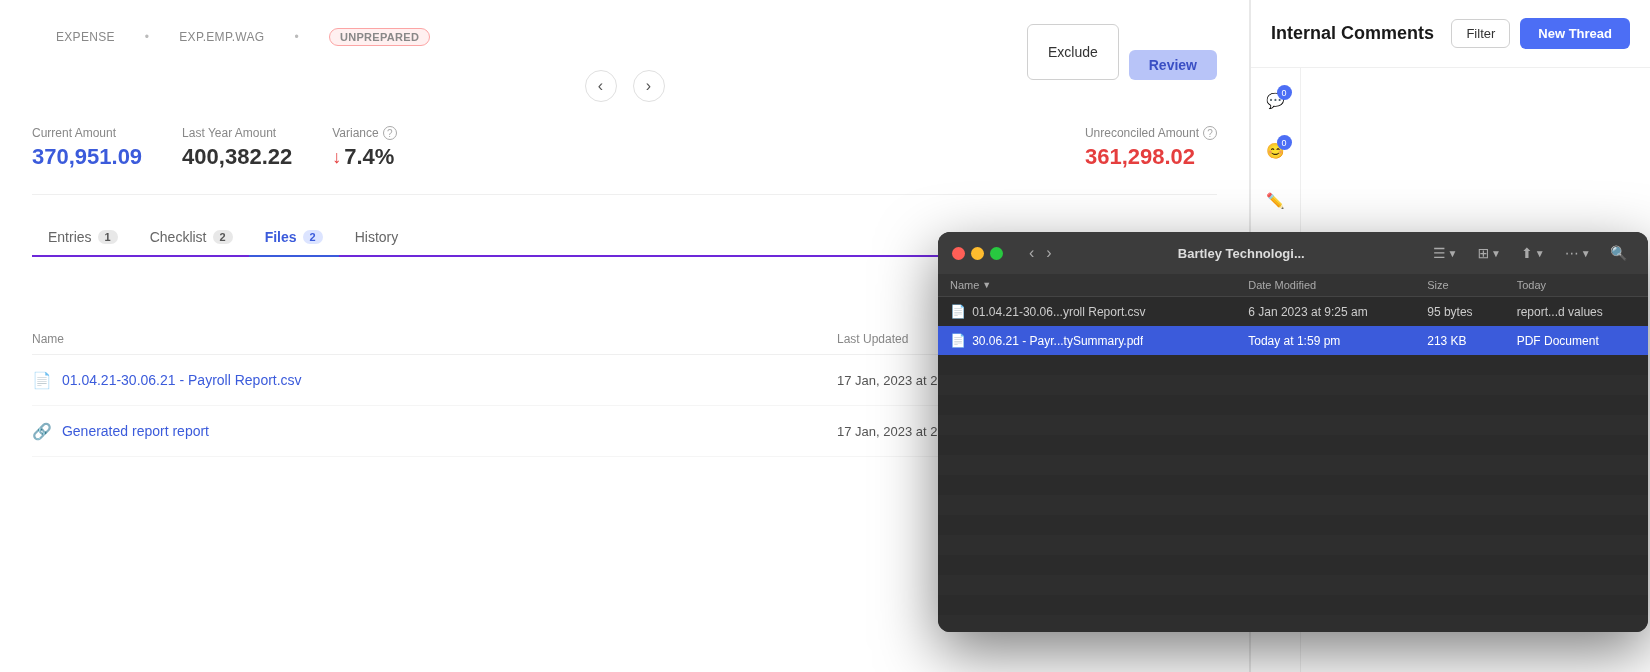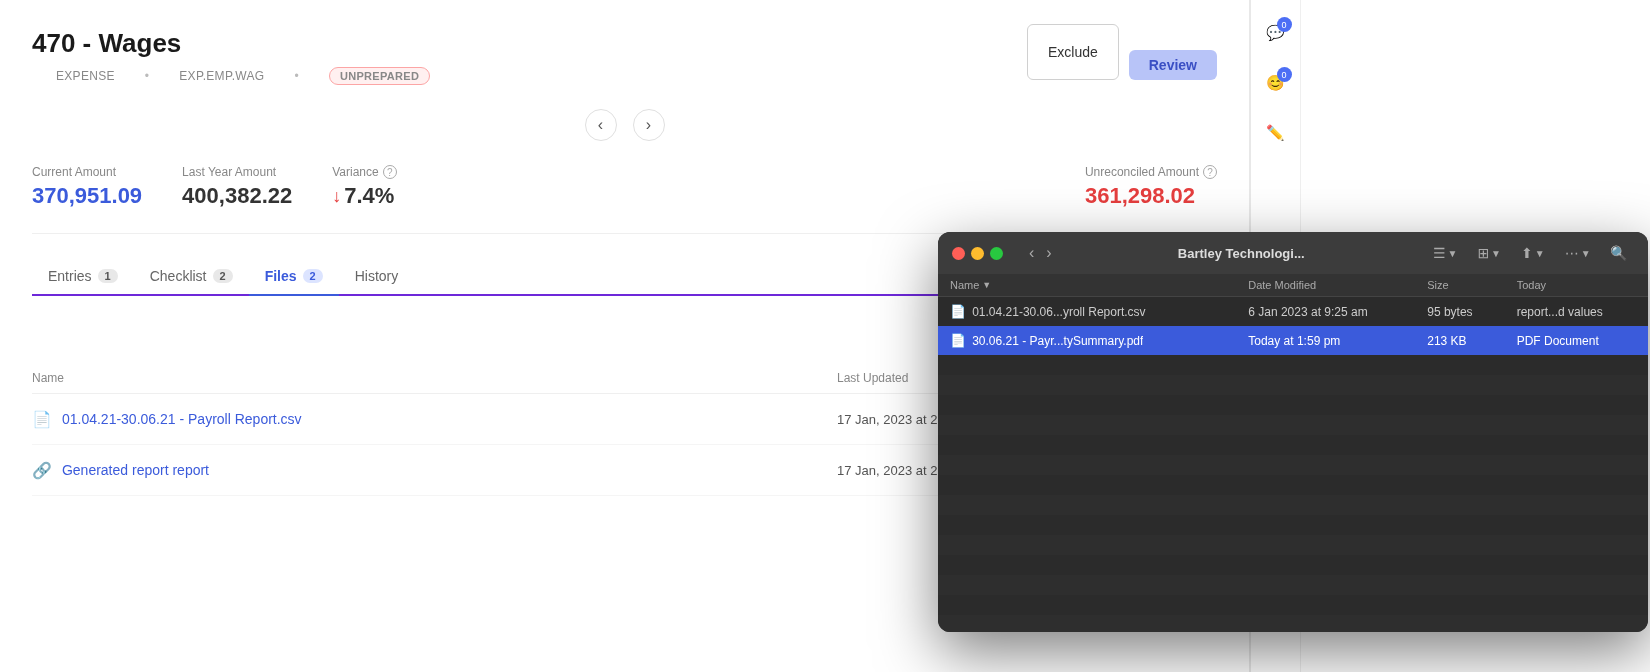--- a/index.html
+++ b/index.html
@@ -91,21 +91,20 @@
     .finder-file-icon { font-size: 13px; }
     .finder-cell-text { overflow: hidden; text-overflow: ellipsis; white-space: nowrap; }
     .finder-striped { height: 20px; }
     .finder-striped:nth-child(even) { background: #2e2e2e; }
     .finder-striped:nth-child(odd) { background: #2b2b2b; }
   </style>
 </head>
 <body>
 
 <div class="left-panel">
-  <h1 class="page-title">470 - Wages</h1>
 
   <div class="breadcrumb">
     <span>EXPENSE</span>
     <span class="dot">•</span>
     <span>EXP.EMP.WAG</span>
     <span class="dot">•</span>
     <span class="badge-unprepared">Unprepared</span>
   </div>
 
   <div class="top-actions">
@@ -192,20 +191,27 @@
         <span class="file-icon">🔗</span>
         <a class="file-link">Generated report report</a>
       </div>
       <span class="file-date">17 Jan, 2023 at 2:10 pm</span>
       <span class="status-badge">Unreferenced</span>
     </div>
   </div>
 </div>
 
 <div class="right-panel">
+  <div class="right-panel-header">
+    <span class="right-panel-title">Internal Comments</span>
+    <div class="right-panel-actions">
+      <button class="btn-filter">Filter</button>
+      <button class="btn-new-thread">New Thread</button>
+    </div>
+  </div>
   <div class="right-panel-body">
     <div class="icon-sidebar">
       <div class="icon-sidebar-btn">
         <span>💬</span>
         <span class="count-badge">0</span>
       </div>
       <div class="icon-sidebar-btn">
         <span>😊</span>
         <span class="count-badge">0</span>
       </div>

